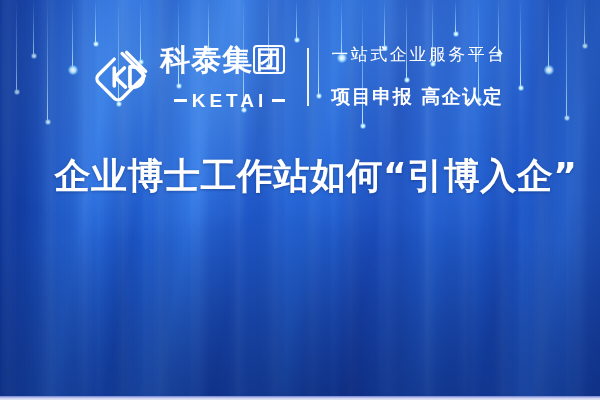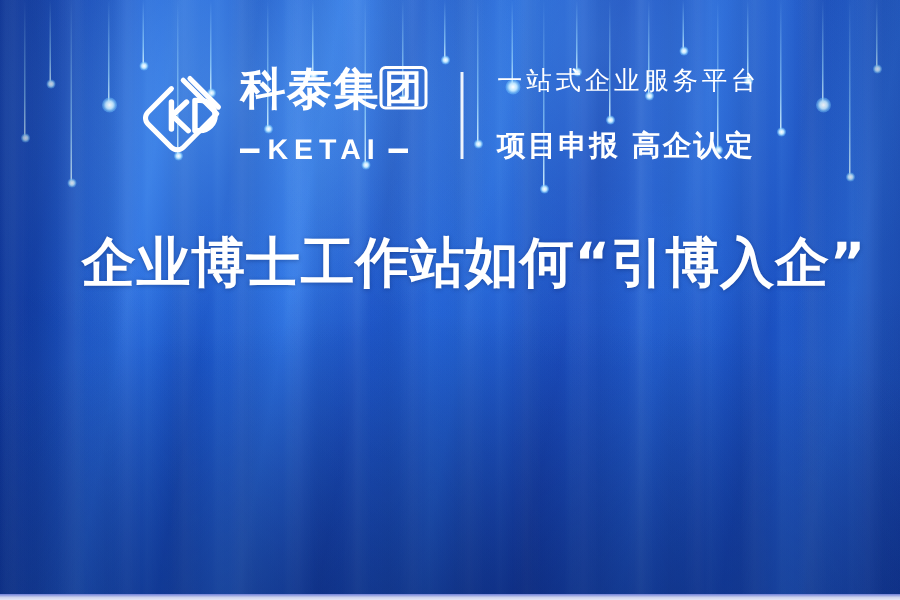--- a/index.html
+++ b/index.html
@@ -117,21 +117,21 @@
     display: flex;
     align-items: center;
     justify-content: center;
   }
   .logo-block {
     display: flex;
     align-items: center;
     gap: 11px;
   }
   .logo-mark { width: 56px; height: 56px; flex: 0 0 auto; display:block; }
-  .logo-words { display: flex; flex-direction: column; align-items: flex-start; }
+  .logo-words { display: flex; flex-direction: column; align-items: flex-end; }
   .logo-cn {
     font-size: 30px;
     font-weight: 700;
     color: #ffffff;
     letter-spacing: 1px;
     line-height: 1.05;
     white-space: nowrap;
     font-family: "DejaVu Sans", "Liberation Sans", sans-serif;
   }
   .logo-cn .boxed {

